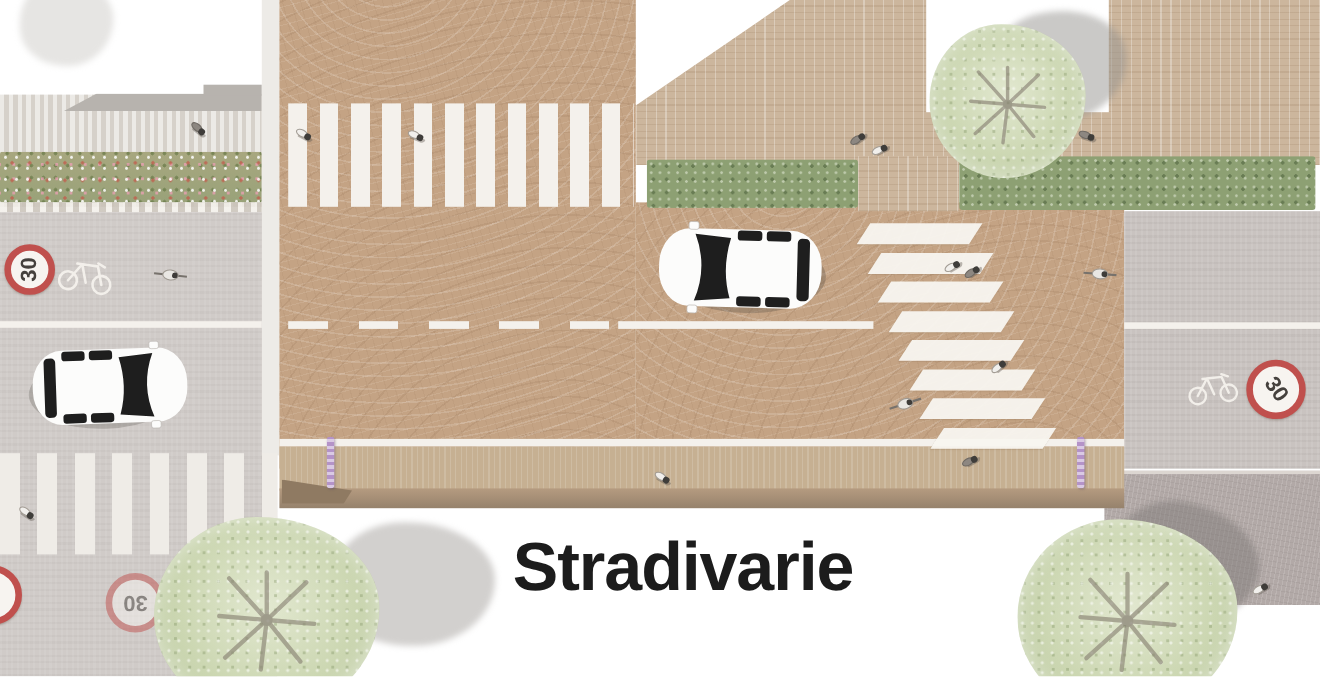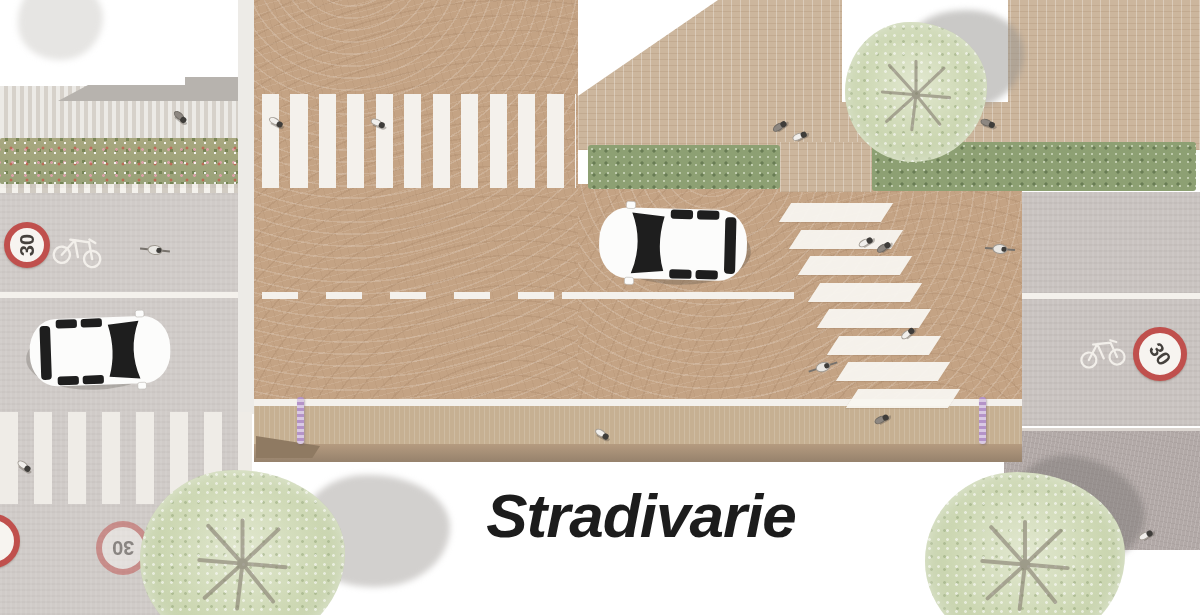--- a/index.html
+++ b/index.html
@@ -355,15 +355,15 @@
       </svg>
   </div>
   <div class="cyc" style="left:806px;top:360px;transform:rotate(-18deg);">
     <svg viewBox="0 0 34 14" width="34" height="14">
         <line x1="2" y1="7" x2="32" y2="7" stroke="#77726c" stroke-width="2"></line>
         <ellipse cx="17" cy="7" rx="7" ry="4.5" fill="#e9e7e3" stroke="#a09a92" stroke-width="1"></ellipse>
         <circle cx="21" cy="7" r="2.6" fill="#3e3c39"></circle>
       </svg>
   </div>
 
-  <div class="abs street-label" style="left:276px;top:478px;width:730px;height:75px;font-style:italic;">Stradivarie</div>
+  <div class="abs street-label" style="left:256px;top:478px;width:730px;height:75px;">Stradivarie</div>
 
 </div>
 
 </body></html>

